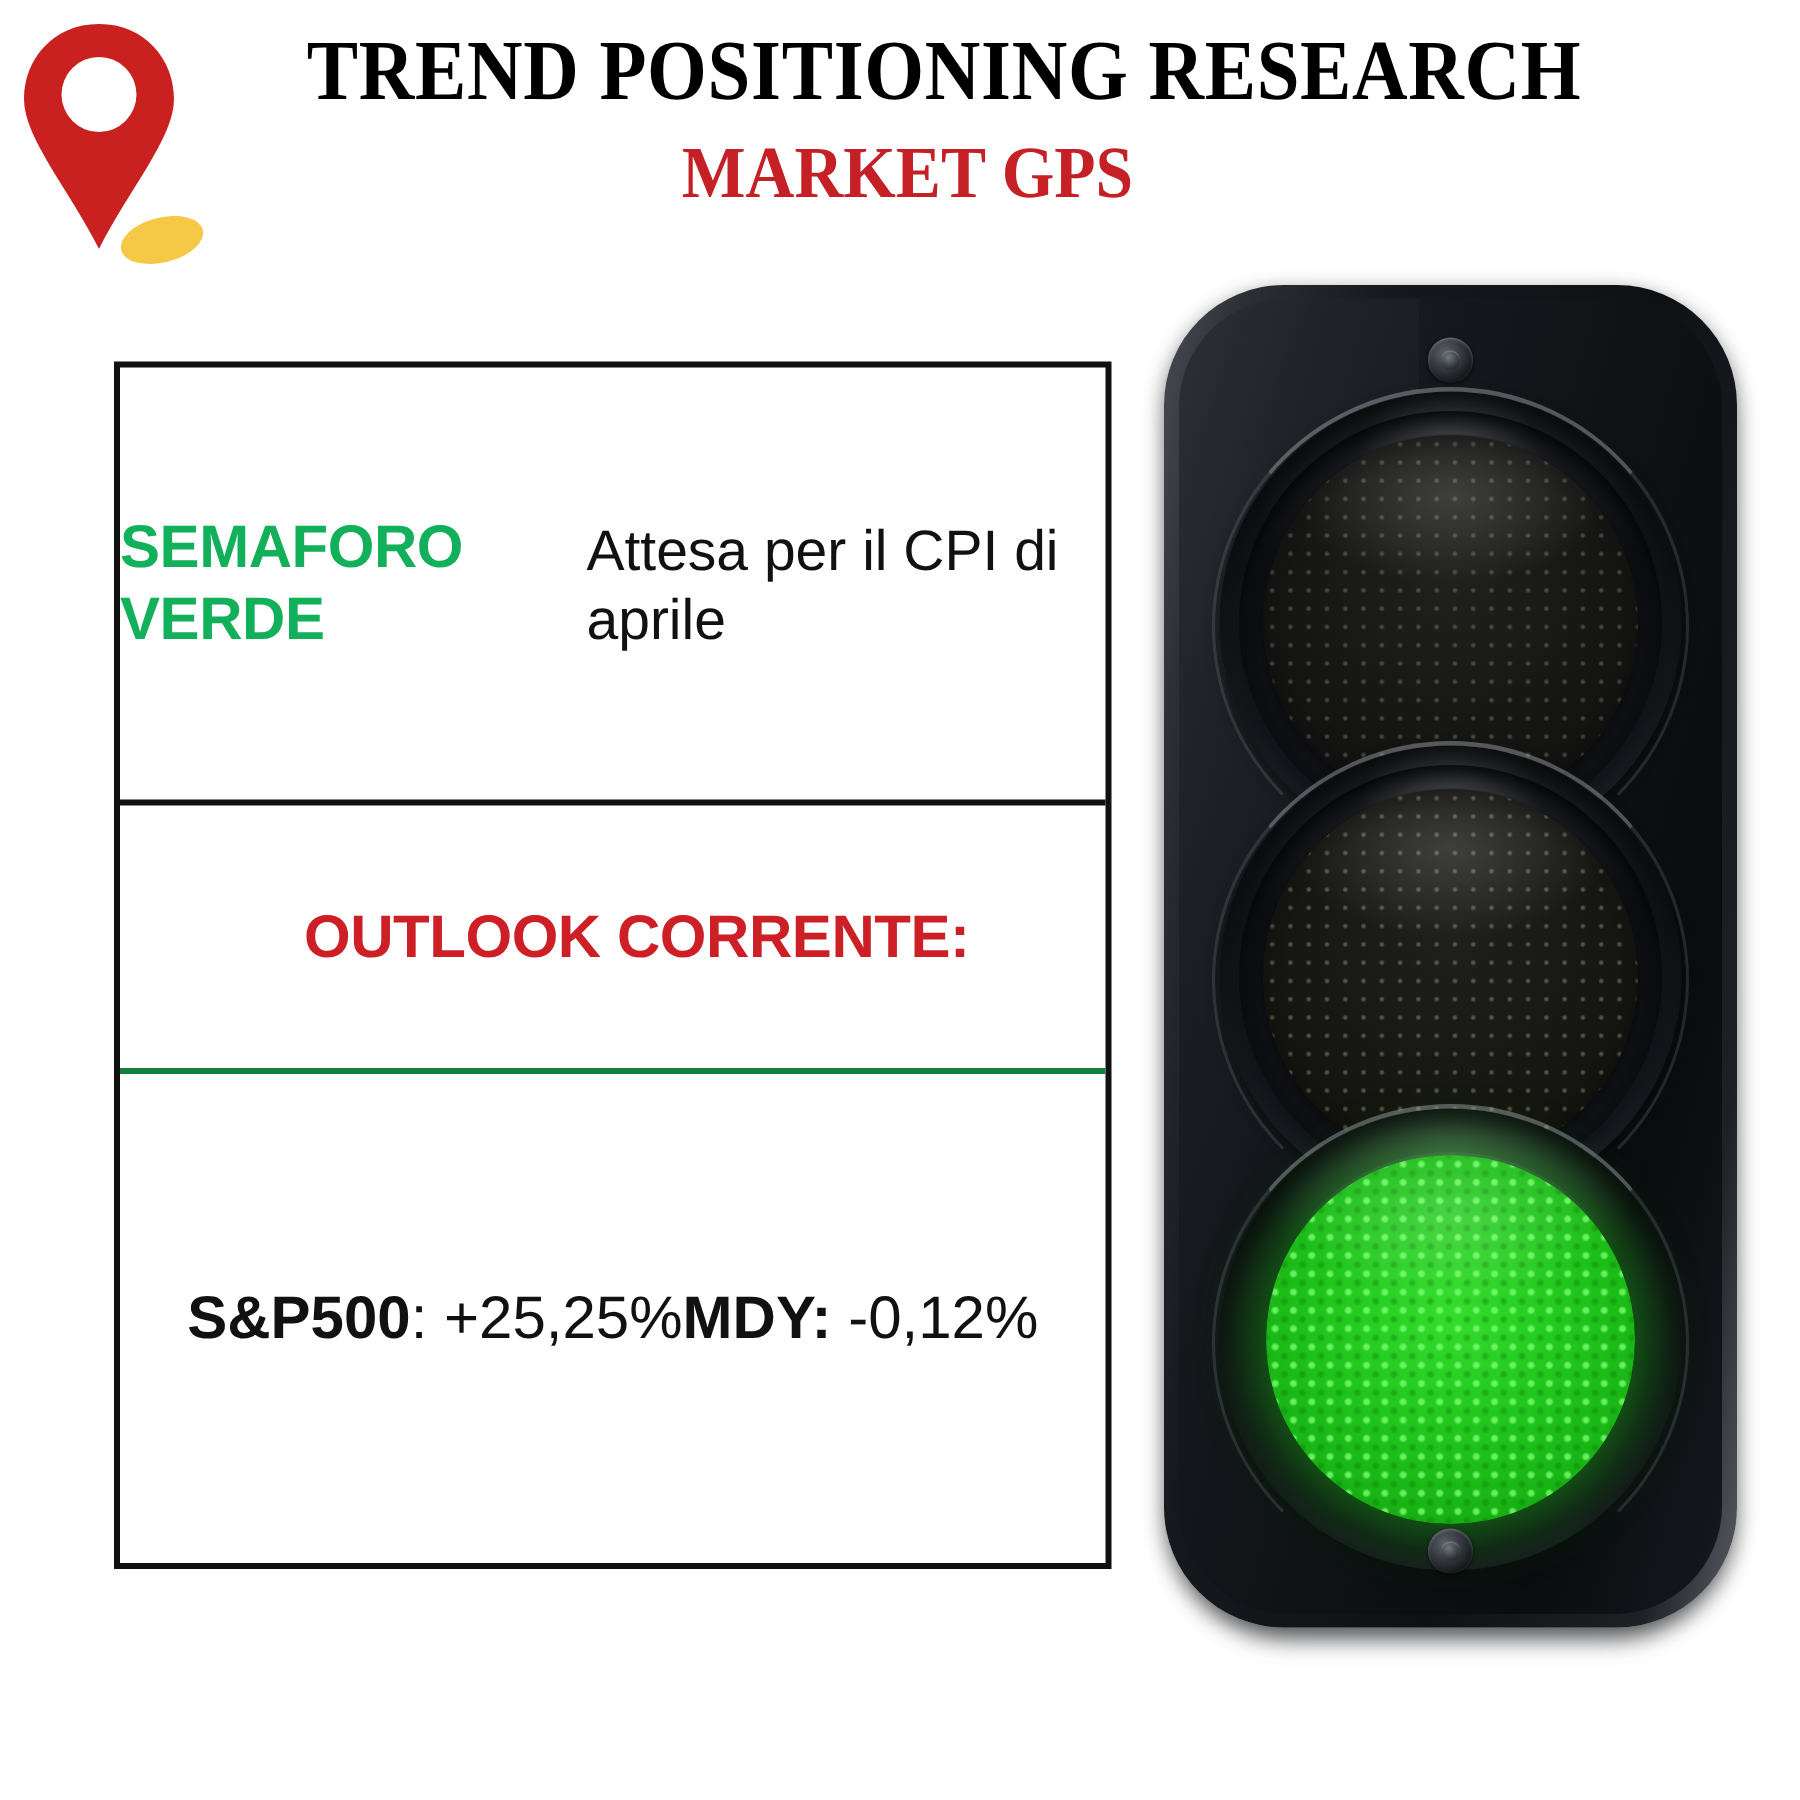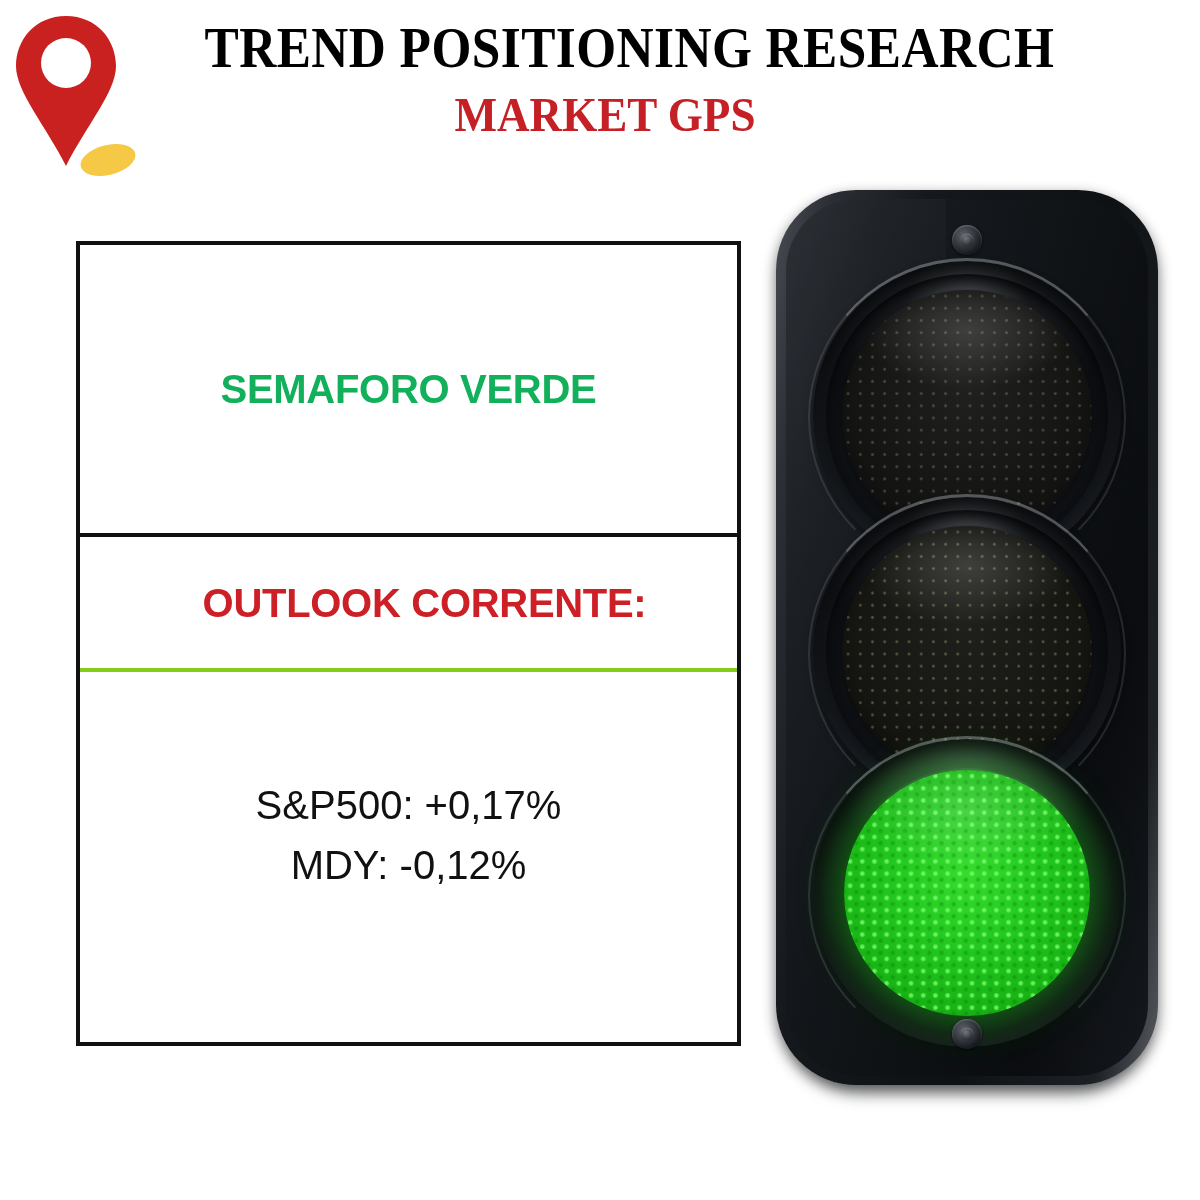--- a/index.html
+++ b/index.html
@@ -70,27 +70,27 @@
     width: 665px;
     height: 805px;
     border: 4px solid #111111;
     box-sizing: border-box;
     background: #ffffff;
   }
   .panel-cell {
     box-sizing: border-box;
     width: 100%;
     display: flex;
-    flex-direction: column;
+    flex-direction: row;
     align-items: center;
     justify-content: center;
     text-align: left;
   }
   #cell-signal  { height: 292px; border-bottom: 4px solid #111111; }
-  #cell-outlook { height: 135px; border-bottom: 4px solid #84cc16; padding-left: 32px; }
+  #cell-outlook { height: 179px; border-bottom: 4px solid #15803d; padding-left: 32px; }
   #cell-markets { height: 326px; }
 
   .cell-heading {
     font-family: "Liberation Sans", sans-serif;
     font-weight: bold;
     font-size: 40px;
     line-height: 48px;
     letter-spacing: -0.3px;
   }
   #signal-heading  { color: #12B05A; }
@@ -104,21 +104,21 @@
     margin-top: 4px;
   }
 
   .market-row {
     font-family: "Liberation Sans", sans-serif;
     font-size: 40px;
     line-height: 60px;
     color: #111111;
     white-space: nowrap;
   }
-  .market-row .ticker { font-weight: normal; }
+  .market-row .ticker { font-weight: bold; }
   .market-row .value  { font-weight: normal; }
 
   
   #traffic-light {
     position: absolute;
     left: 776px;
     top: 190px;
     width: 382px;
     height: 905px;
   }
@@ -326,29 +326,30 @@
     <div id="main-title">TREND POSITIONING RESEARCH</div>
     <div id="sub-title">MARKET GPS</div>
   </div>
 
 </div>
 
 <div id="info-panel">
 
   <div class="panel-cell" id="cell-signal">
     <div class="cell-heading" id="signal-heading">SEMAFORO VERDE</div>
+    <div class="cell-sub">Attesa per il CPI di aprile</div>
   </div>
 
   <div class="panel-cell" id="cell-outlook">
     <div class="cell-heading" id="outlook-heading">OUTLOOK CORRENTE:</div>
   </div>
 
   <div class="panel-cell" id="cell-markets">
     <div class="market-row">
-      <span class="ticker">S&amp;P500</span><span class="value">: </span><span class="value">+0,17%</span>
+      <span class="ticker">S&amp;P500</span><span class="value">: </span><span class="value">+25,25%</span>
     </div>
     <div class="market-row">
       <span class="ticker">MDY:</span><span class="value"> </span><span class="value">-0,12%</span>
     </div>
   </div>
 
 </div>
 
 <div id="traffic-light">
   <div id="tl-shadow"></div>

